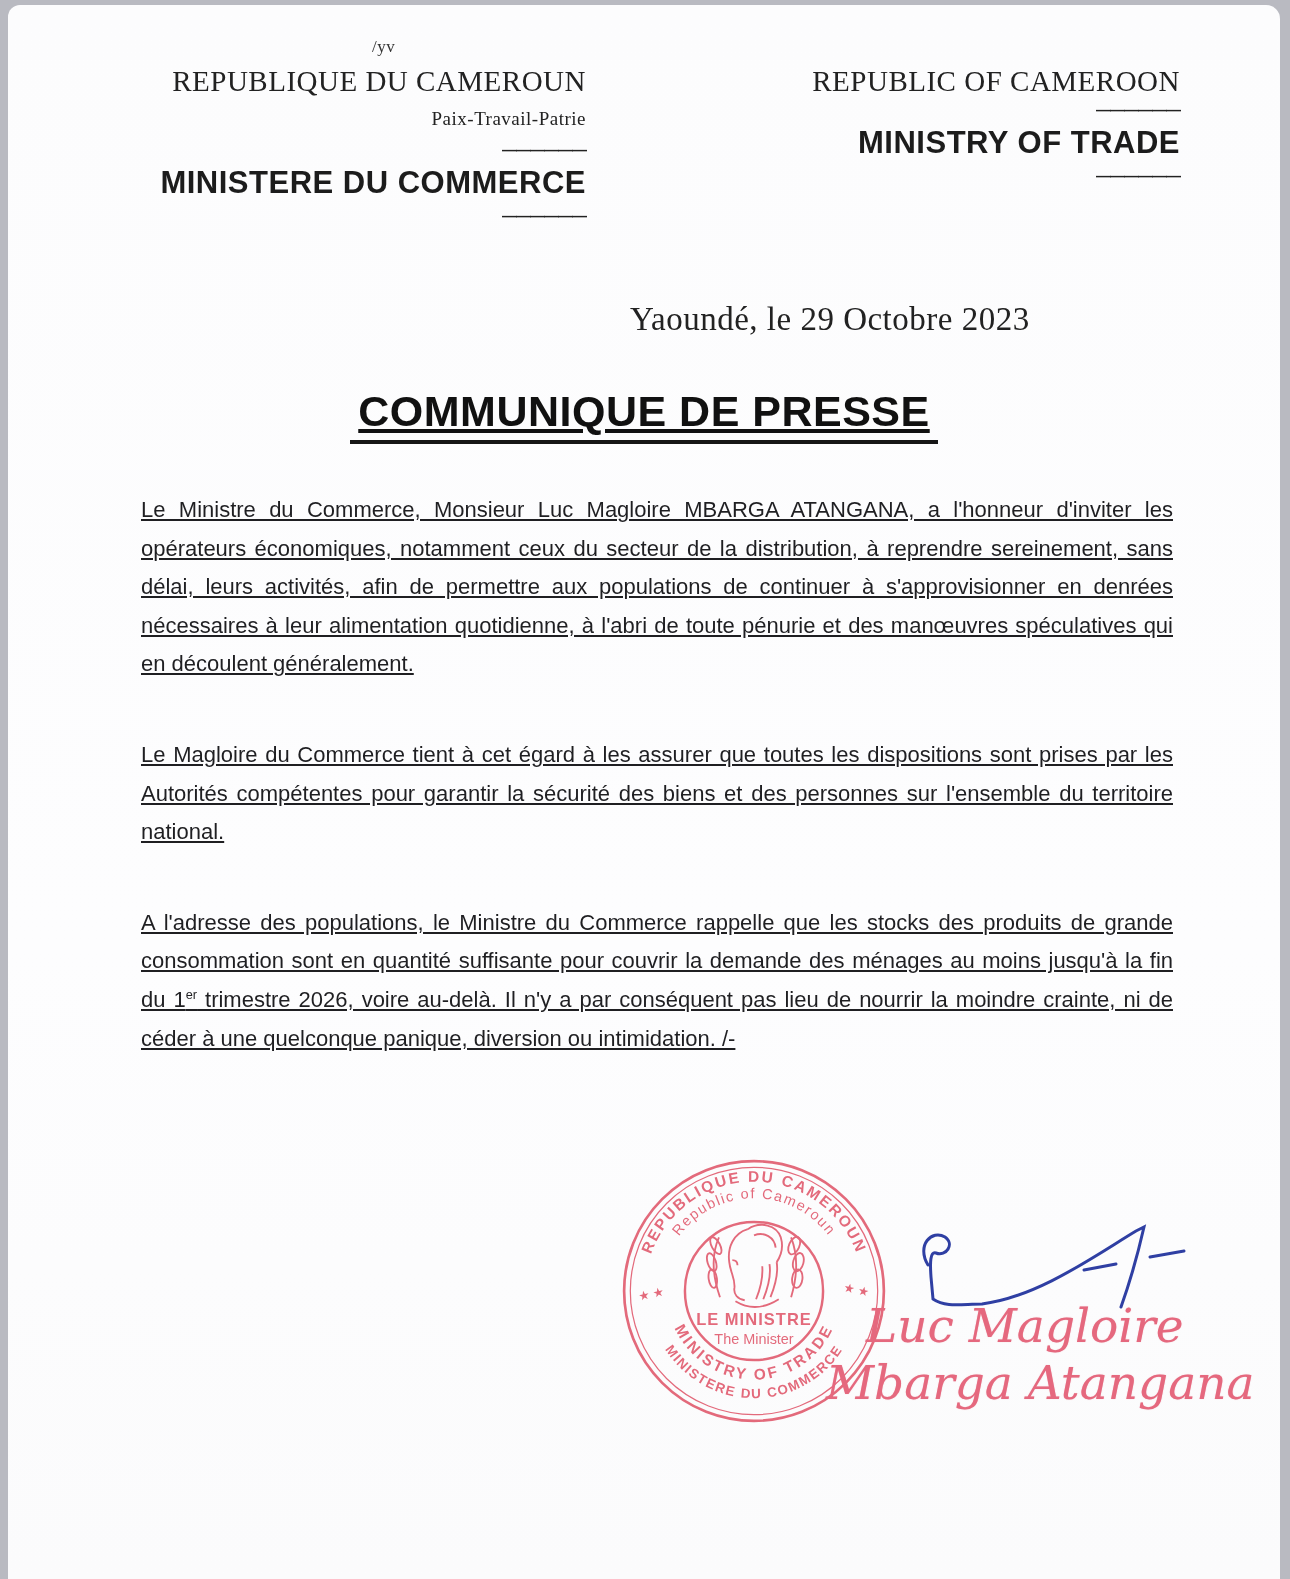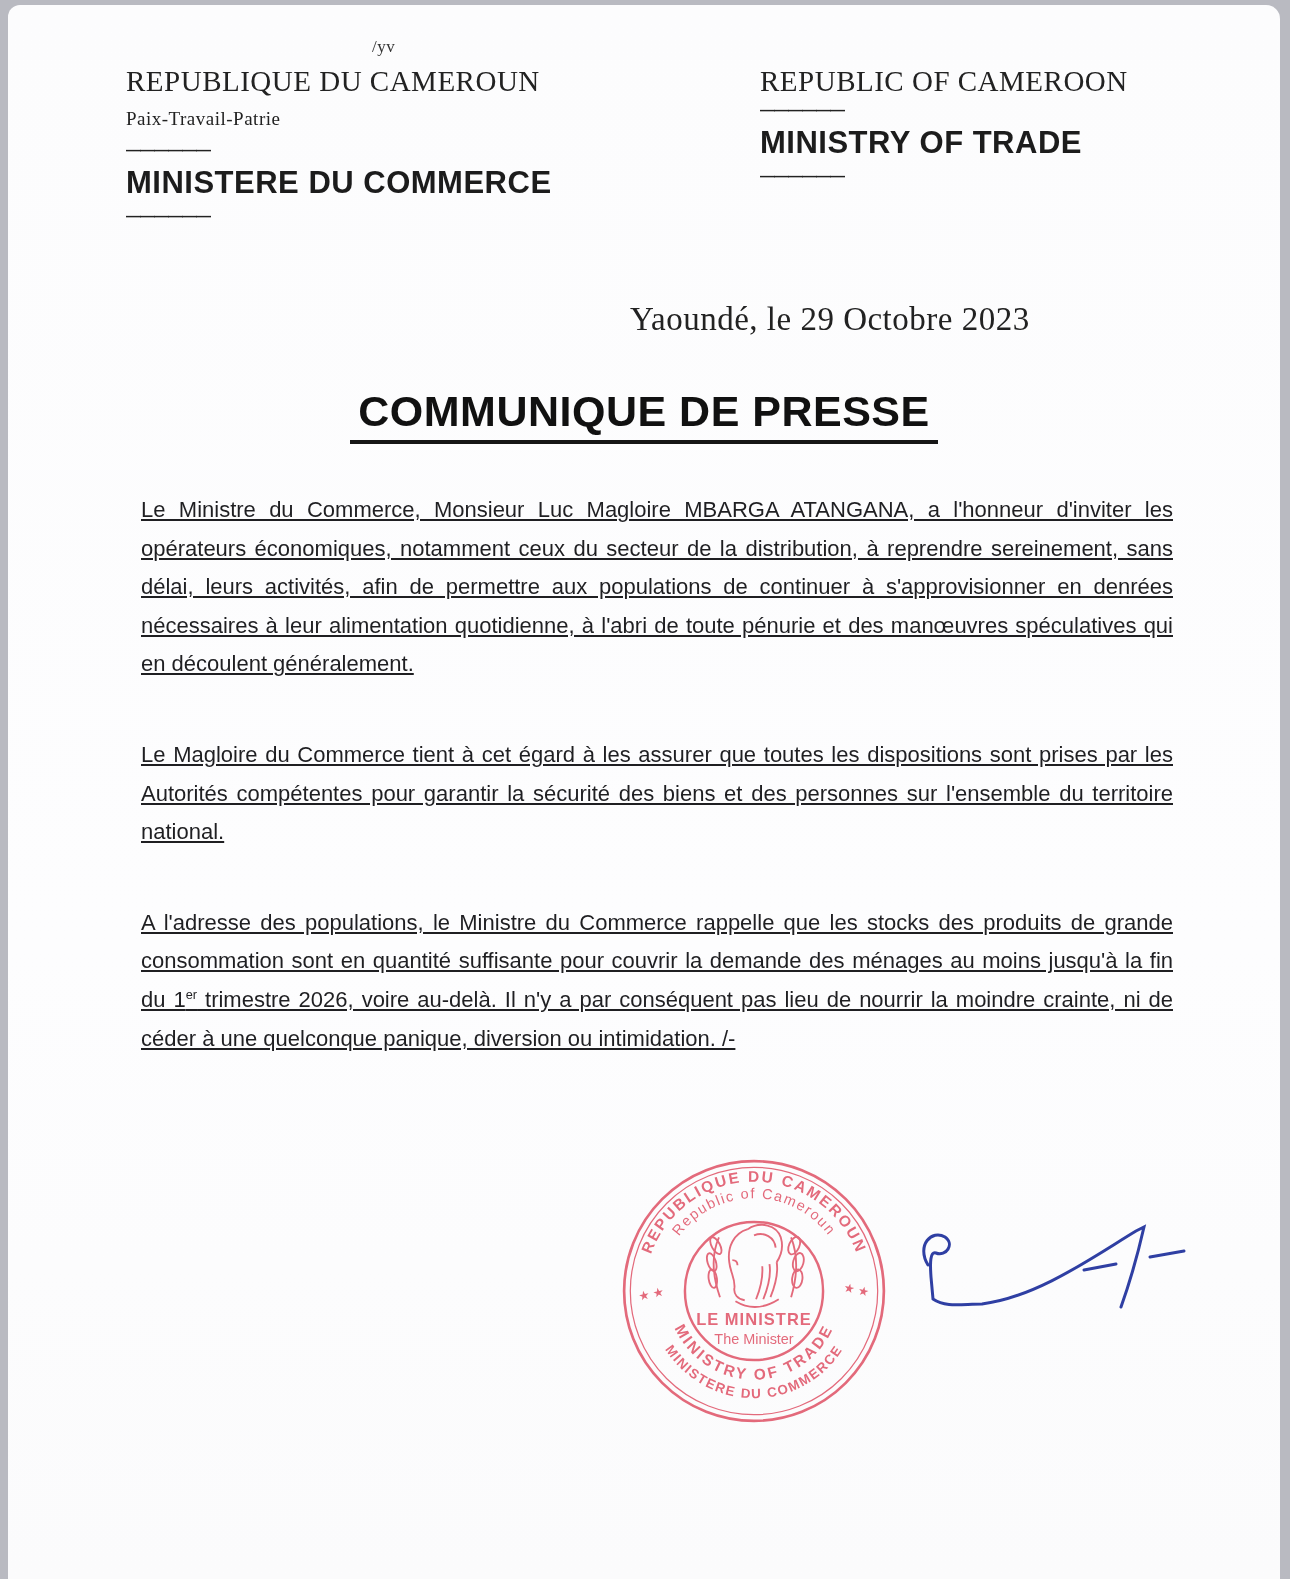--- a/index.html
+++ b/index.html
@@ -13,21 +13,21 @@
   .paper {
     position:absolute; top:5px; left:8px; right:10px; bottom:0;
     background:linear-gradient(180deg,#fcfcfd 0%, #fdfdfe 60%, #fbfbfc 100%);
     border-radius:12px 14px 0 0;
   }
   
   .header {
     position:absolute; top:58px; left:118px; right:100px;
     display:flex; justify-content:space-between;
   }
-  .hblock { text-align:left; position:relative; }
+  .hblock { text-align:right; position:relative; }
   .hblock-left  { width:460px; }
   .hblock-right { width:420px; }
   .hand {
     font-family:cursive;
     color:#222;
     letter-spacing:.5px;
   }
   .annotation {
     position:absolute; top:-26px; left:246px;
     font-size:17px; font-family:cursive; color:#333;
@@ -44,20 +44,21 @@
   }
   
   .title-wrap { position:absolute; top:382px; left:0; right:0; text-align:center; }
   .title {
     display:inline-block;
     font-size:43px; font-weight:bold; color:#111;
     letter-spacing:.5px;
     border-bottom:4px solid #161616;
     padding:0 8px 4px 8px;
     font-family:"Liberation Sans", sans-serif;
+    text-decoration:underline;
   }
   
   .body-text {
     position:absolute; top:486px; left:133px; width:1032px;
     font-size:22px; line-height:38.6px;
     color:#1f1f22;
     text-align:justify;
     text-decoration:underline;
   }
   .body-text p + p { margin-top:52px; }
@@ -172,14 +173,18 @@
     <text x="130" y="163" text-anchor="middle" font-size="16" font-weight="bold" letter-spacing="1" fill="#e0566a" stroke="none" font-family="Liberation Sans, sans-serif">LE MINISTRE</text>
     <text x="130" y="181" text-anchor="middle" font-size="14" fill="#e0566a" stroke="none" font-family="Liberation Sans, sans-serif">The Minister</text>
   </svg>
 
   <svg class="sig-ink" viewBox="0 0 310 150" fill="none" stroke="#2f3fa3" stroke-width="3" stroke-linecap="round">
     <path d="M 40 58 C 28 38 44 22 57 30 C 67 37 58 50 48 46 C 42 44 42 56 43 70 L 45 92 C 58 101 74 97 94 97 C 150 90 208 48 248 24 L 256 20 C 251 42 243 72 233 100"></path>
     <path d="M 196 63 L 228 57"></path>
     <path d="M 262 50 L 296 44"></path>
   </svg>
 
+  <div class="sig-name">
+    <div class="l1">Luc Magloire</div>
+    <div class="l2">Mbarga Atangana</div>
+  </div>
 
 </div>
 
 </body></html>

